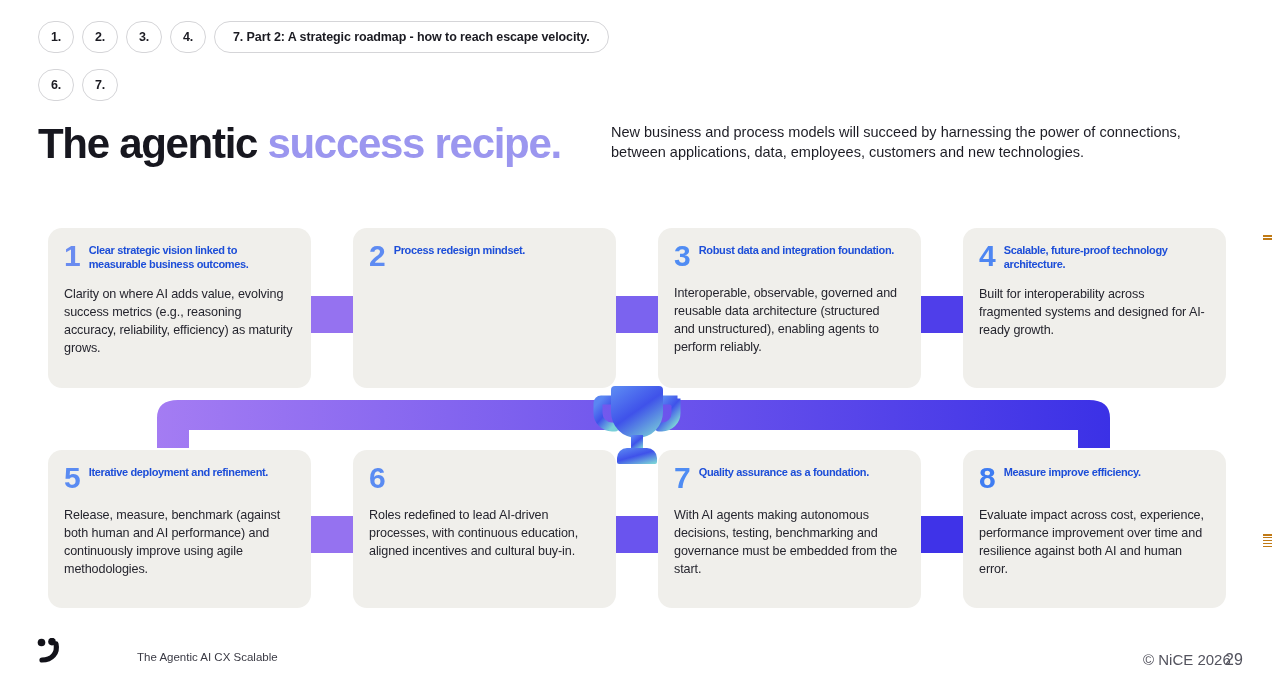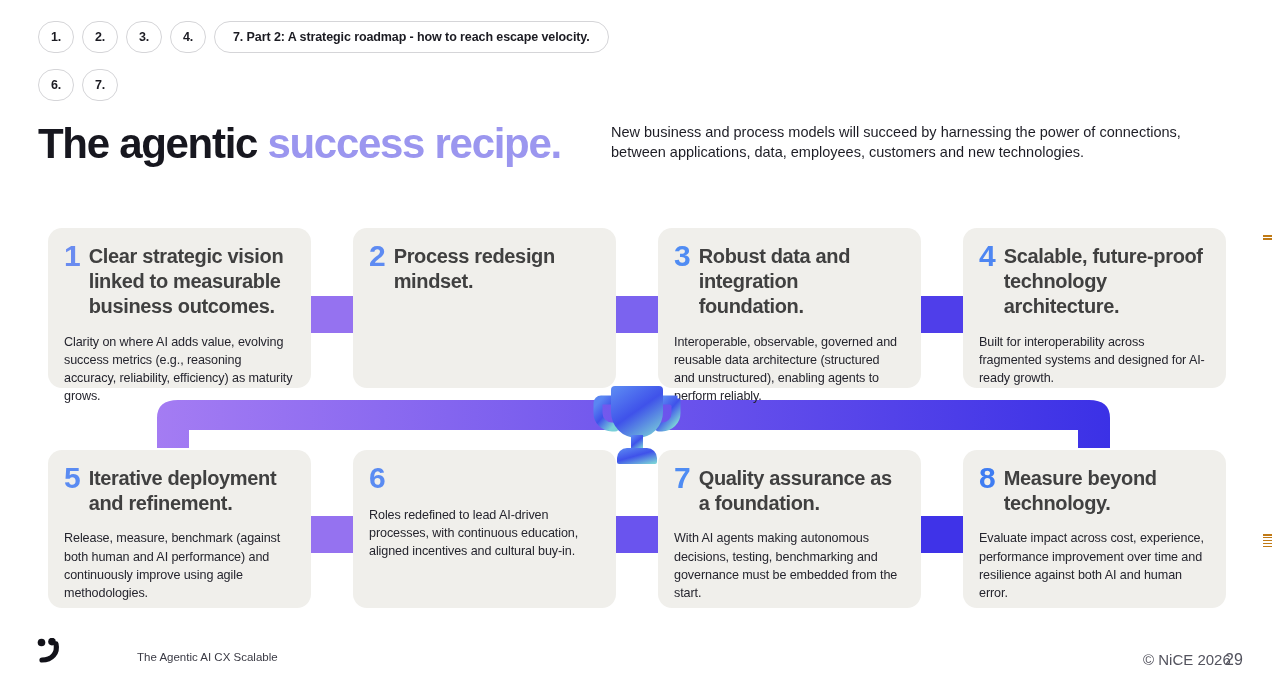--- a/index.html
+++ b/index.html
@@ -83,23 +83,23 @@
   .card-head { display: flex; align-items: flex-start; gap: 9px; }
   .num {
     font-size: 30px;
     font-weight: 800;
     line-height: 0.95;
     letter-spacing: -1px;
     flex: 0 0 auto;
     margin-top: -2px;
   }
   .ctitle {
-    font-size: 20px;
+    font-size: 11px;
     font-weight: 800;
-    color: #404040;
+    color: #1d4ed8;
     line-height: 1.26;
     letter-spacing: -0.35px;
   }
   .cbody {
     margin-top: 13px;
     font-size: 12.6px;
     line-height: 1.44;
     color: #25252e;
     letter-spacing: -0.1px;
   }
@@ -289,21 +289,21 @@
         </div>
         <div class="cbody">With AI agents making autonomous decisions, testing, benchmarking and governance must be embedded from the start.</div>
       </div>
       <div class="connector connector-b" style="background:#3f33e8"></div>
     </div>
 
     <div class="slot">
       <div class="card card-bottom">
         <div class="card-head">
           <div class="num" style="color:#3f7df2">8</div>
-          <div class="ctitle">Measure beyond technology.</div>
+          <div class="ctitle">Measure improve efficiency.</div>
         </div>
         <div class="cbody">Evaluate impact across cost, experience, performance improvement over time and resilience against both AI and human error.</div>
       </div>
     </div>
 
   </div>
 
   <div class="edge-mark edge-mark-1"></div>
   <div class="edge-mark edge-mark-2"></div>
 

